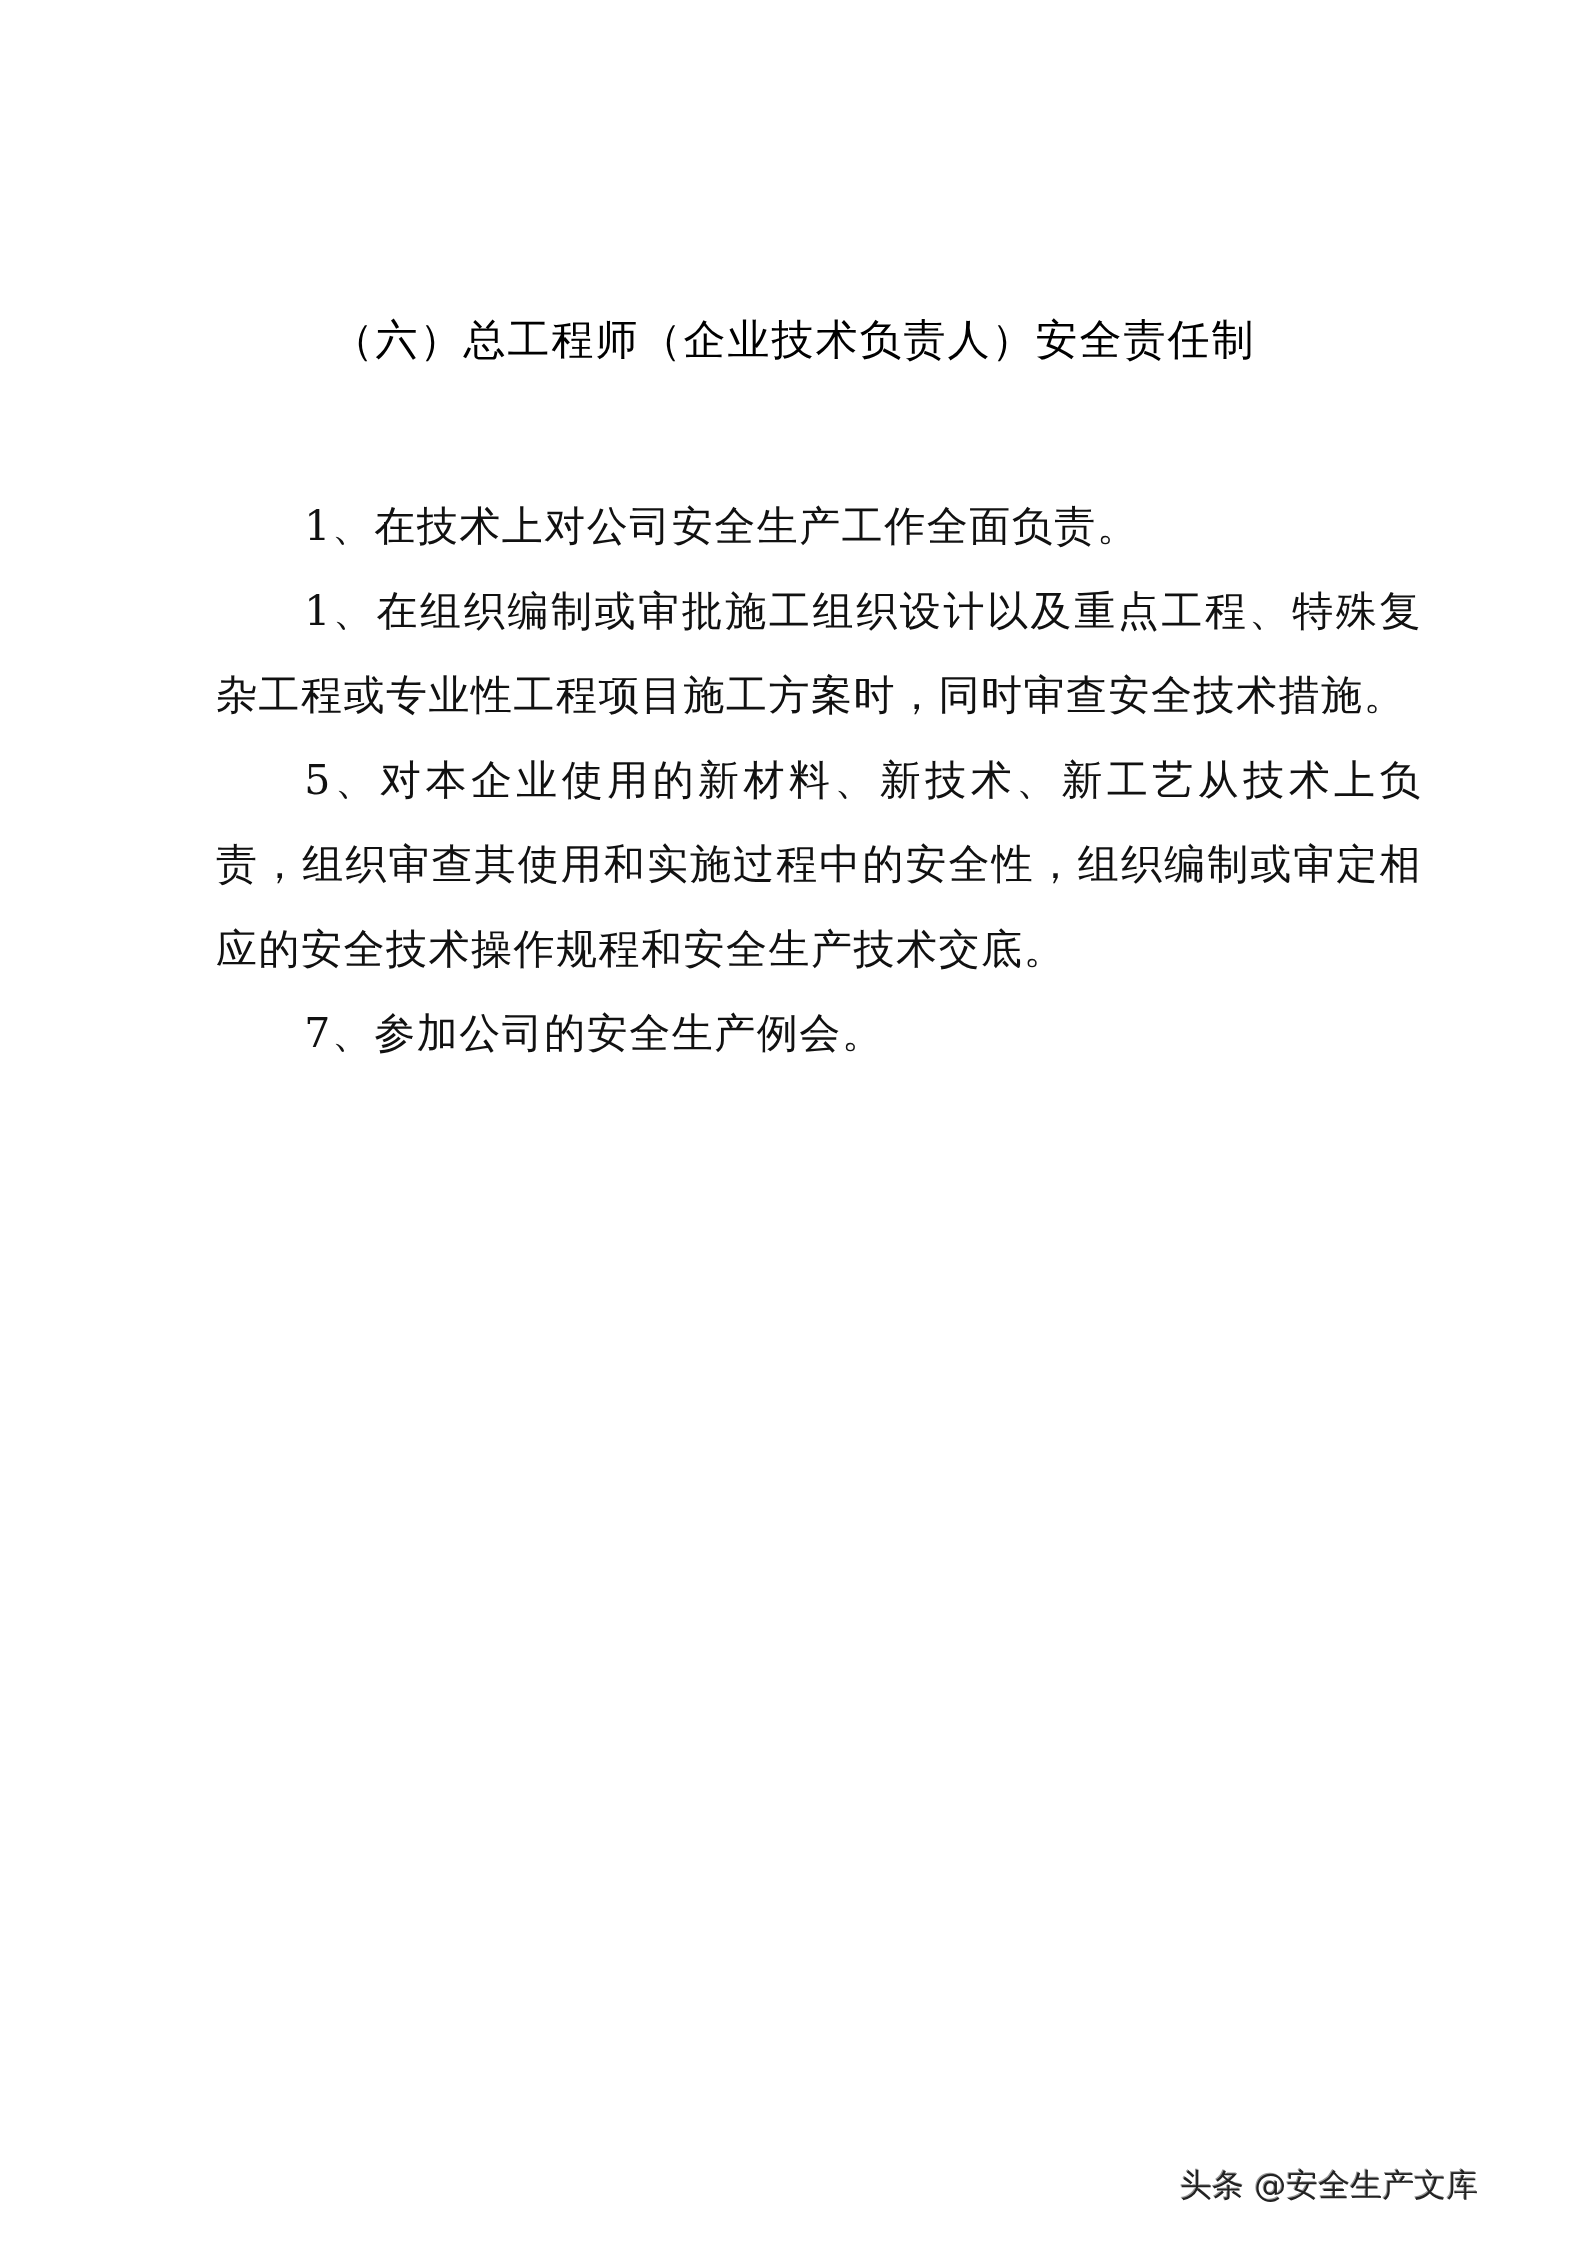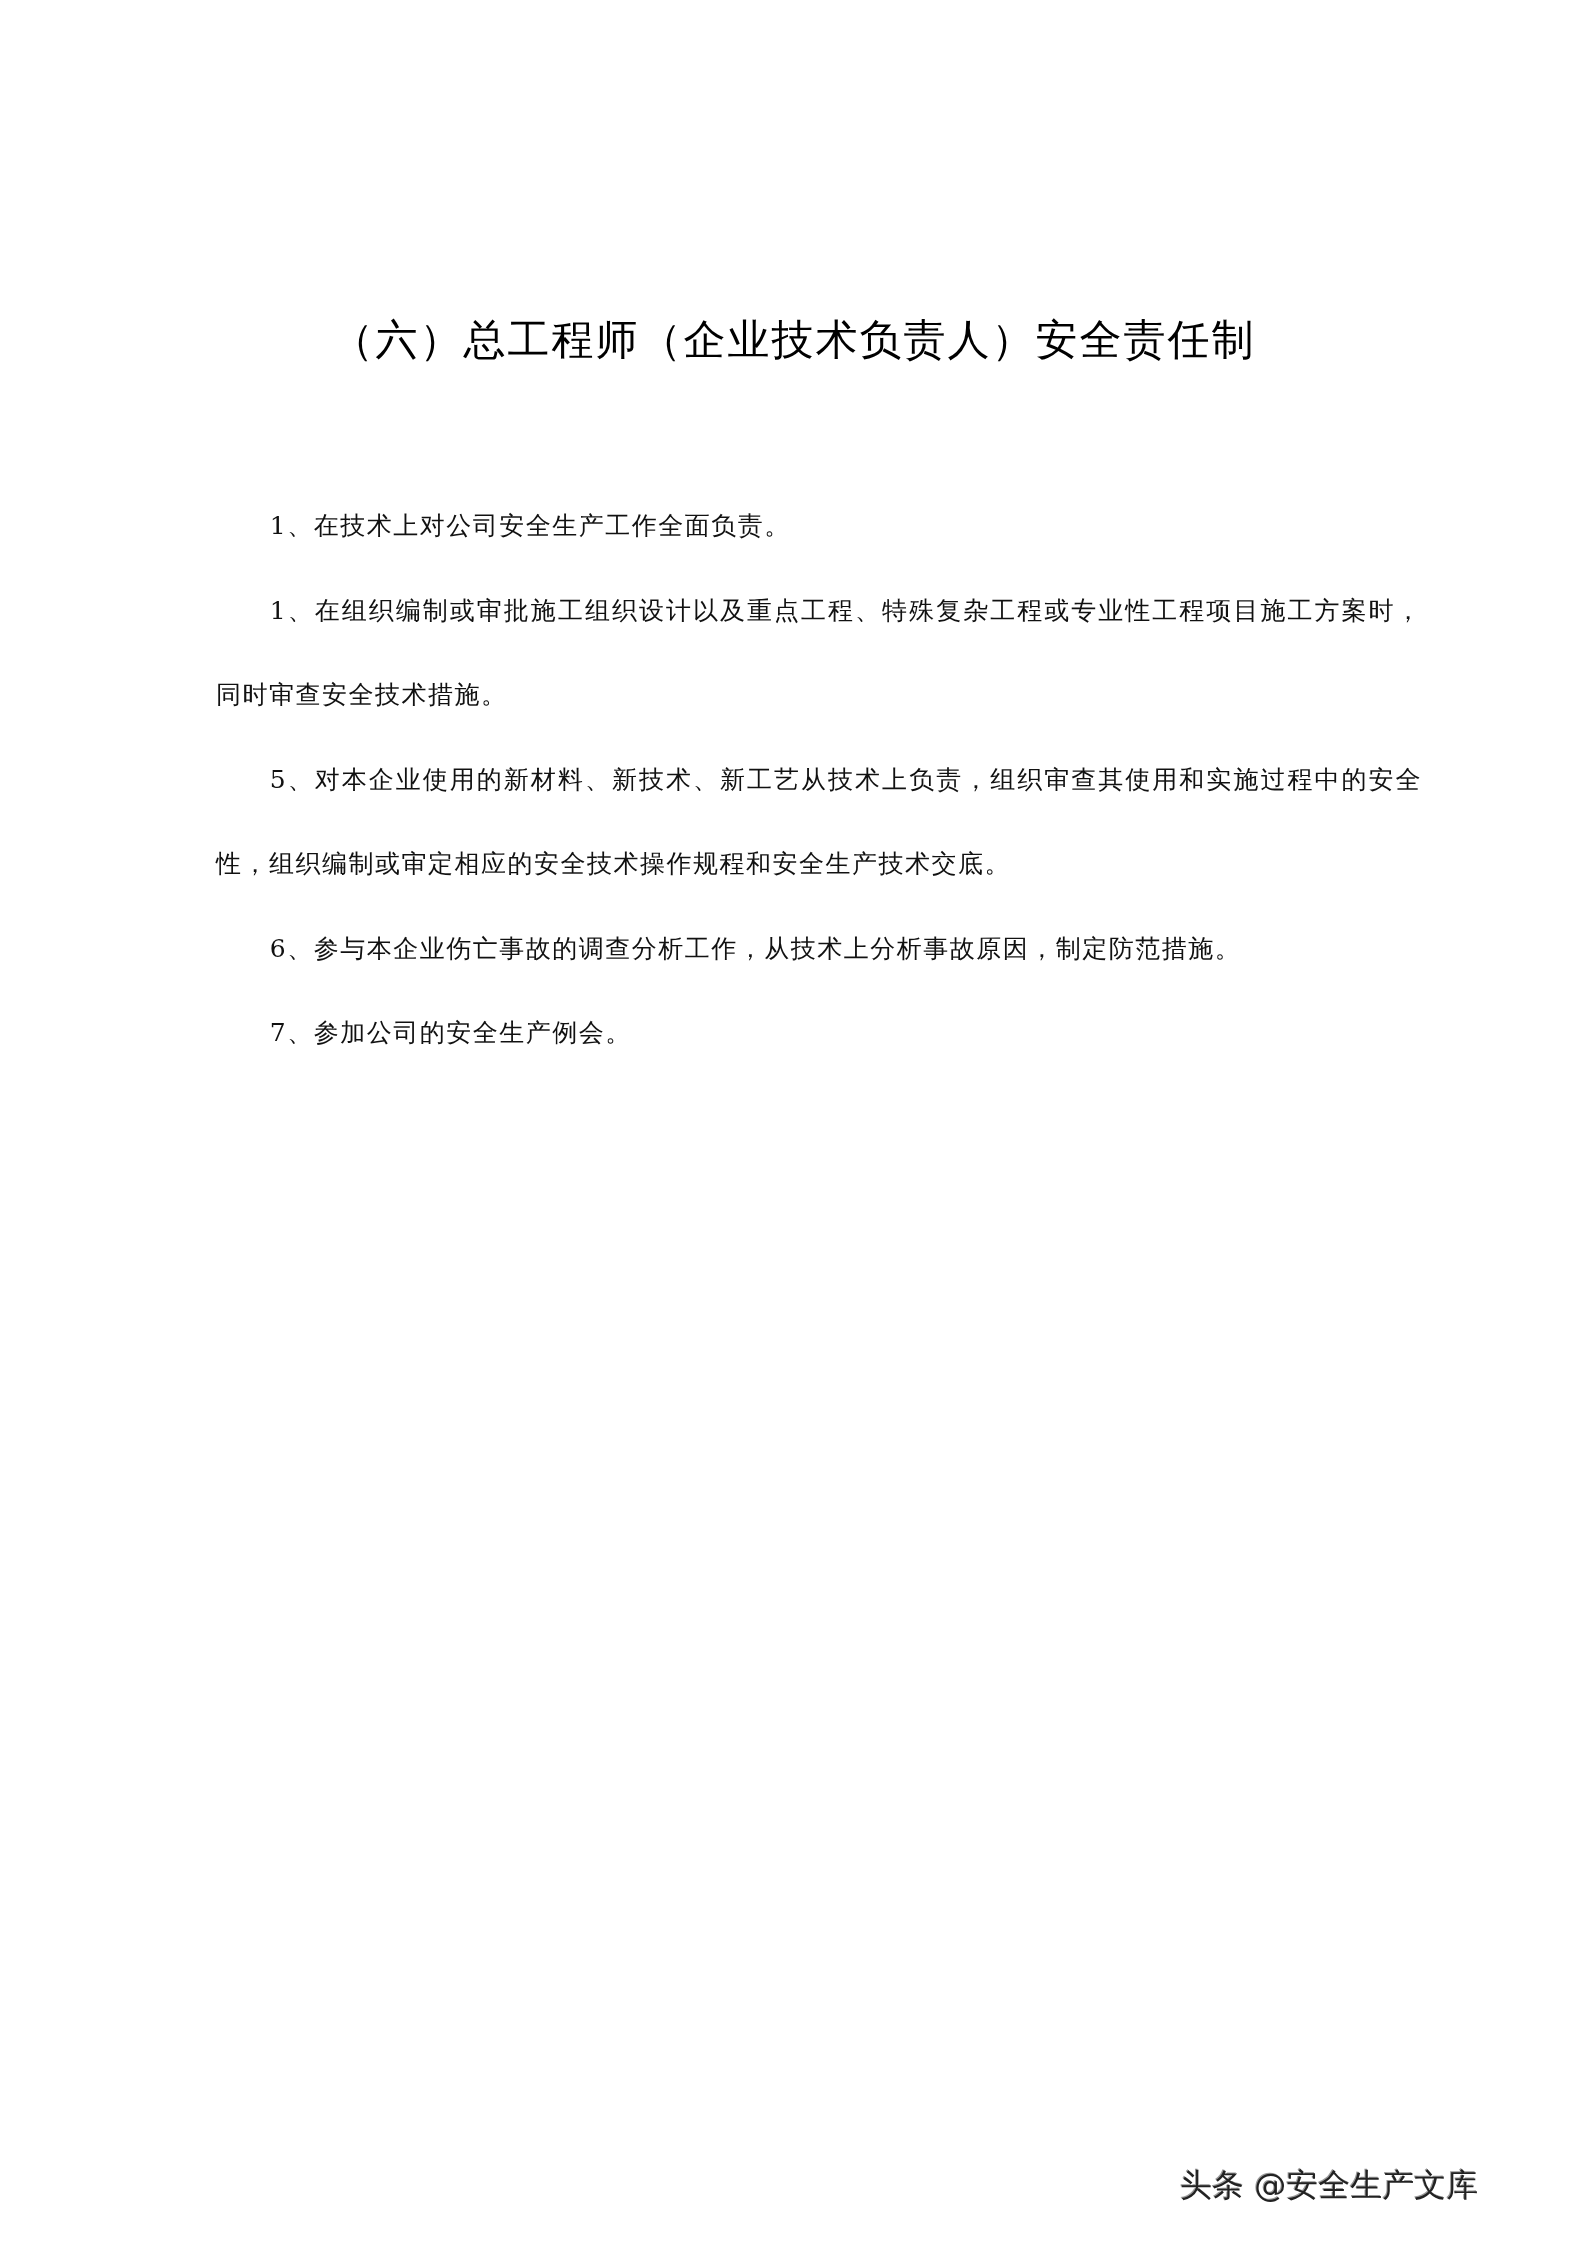--- a/index.html
+++ b/index.html
@@ -5,39 +5,38 @@
     html, body { margin: 0; padding: 0; background: #ffffff; }
     body { width: 1587px; height: 2245px; position: relative; overflow: hidden; }
     .page { position: absolute; left: 0; top: 0; width: 1271px; height: 2245px; background: #ffffff; }
     .title {
       position: absolute; left: 0; top: 312px; width: 1587px; text-align: center;
       font-family: "DejaVu Sans", sans-serif; font-size: 42px; color: #000;
       letter-spacing: 2px; line-height: 56px; margin: 0; font-weight: normal;
     }
     .body {
       position: absolute; left: 216px; top: 484px; width: 1206px;
-      font-family: "DejaVu Serif", serif; font-size: 25px; color: #111;
+      font-family: "DejaVu Serif", serif; font-size: 41px; color: #111;
       line-height: 84.5px;
     }
     .para { margin: 0; text-indent: 2.15em; text-align: justify; text-align-last: left; letter-spacing: 1.5px; }
     .watermark {
       position: absolute; left: 1180px; top: 2164px;
       font-family: "DejaVu Sans", sans-serif; font-size: 32px; color: #222;
       text-shadow: 1px 1px 0 #fff, -1px -1px 0 #999;
       white-space: nowrap;
     }
   </style>
 </head>
 <body>
 
 <div class="page">
   <h1 class="title">（六）总工程师（企业技术负责人）安全责任制</h1>
 
   <div class="body">
     <p class="para">1、在技术上对公司安全生产工作全面负责。</p>
     <p class="para">1、在组织编制或审批施工组织设计以及重点工程、特殊复杂工程或专业性工程项目施工方案时，同时审查安全技术措施。</p>
     <p class="para">5、对本企业使用的新材料、新技术、新工艺从技术上负责，组织审查其使用和实施过程中的安全性，组织编制或审定相应的安全技术操作规程和安全生产技术交底。</p>
-    <p class="para">6、参与本企业伤亡事故的调查分析工作，从技术上分析事故原因，制定防范措施。</p>
     <p class="para">7、参加公司的安全生产例会。</p>
   </div>
 
   <div class="watermark">头条 @安全生产文库</div>
 </div>
 
 </body></html>

